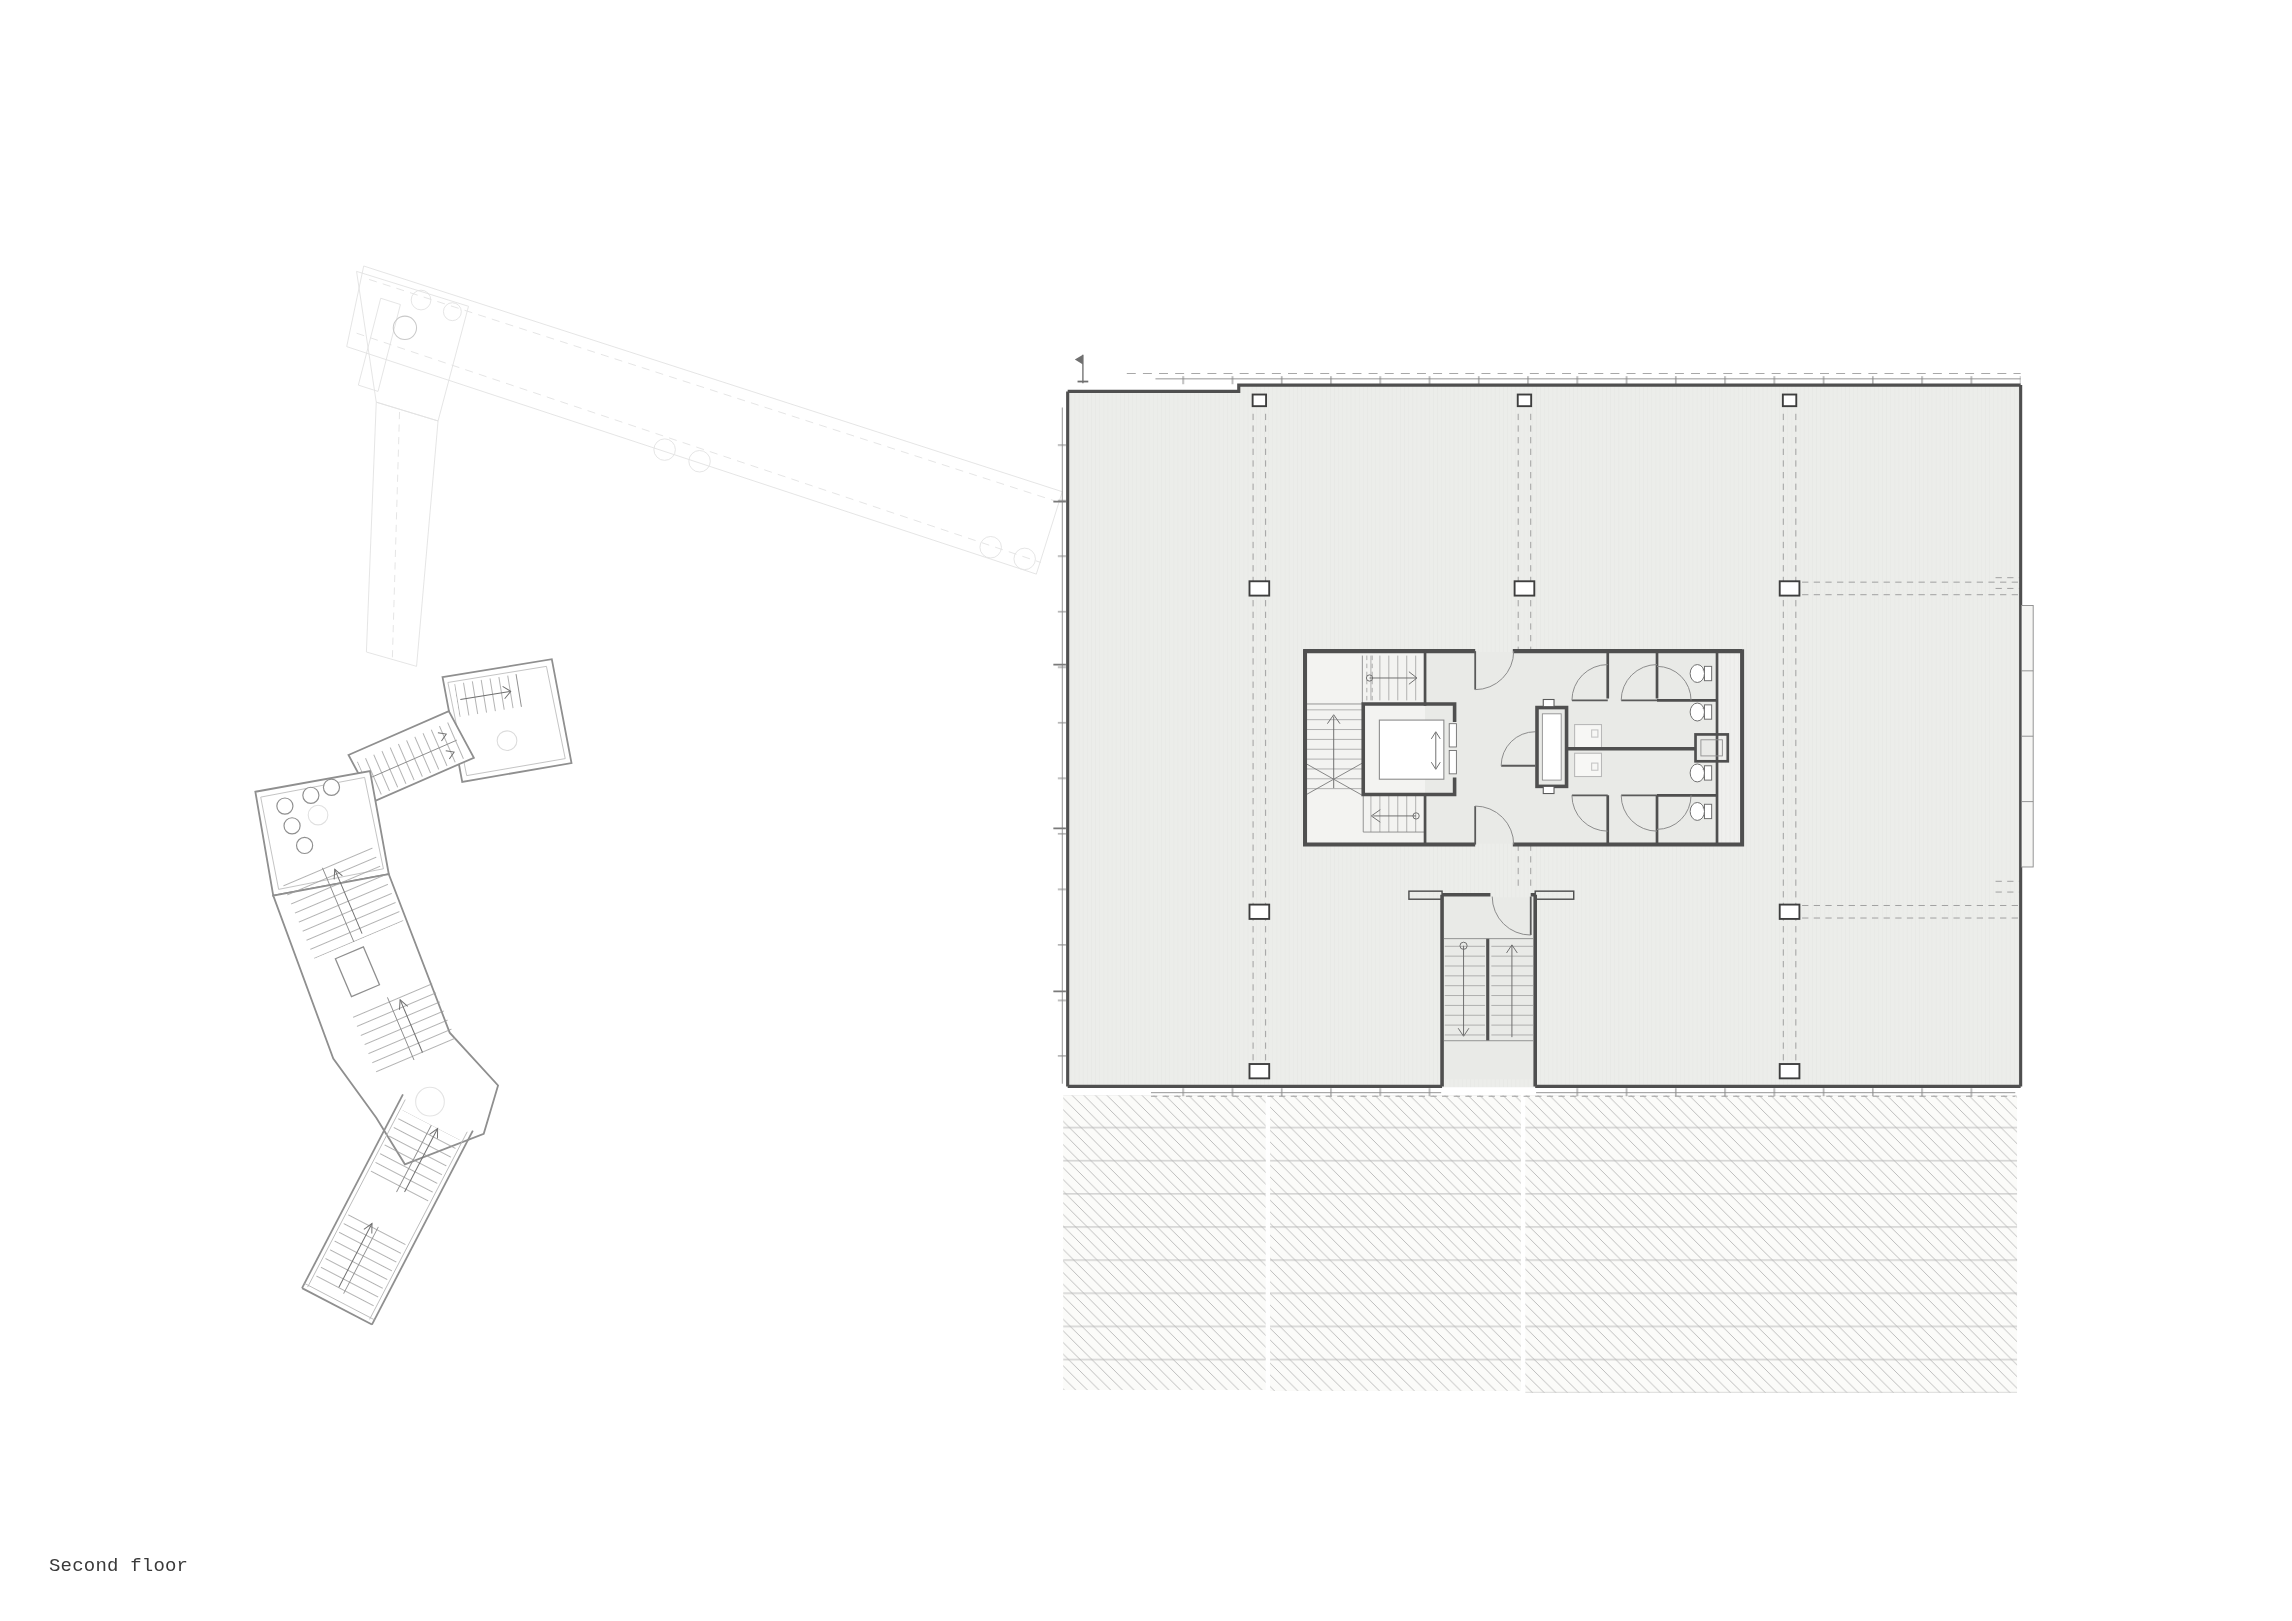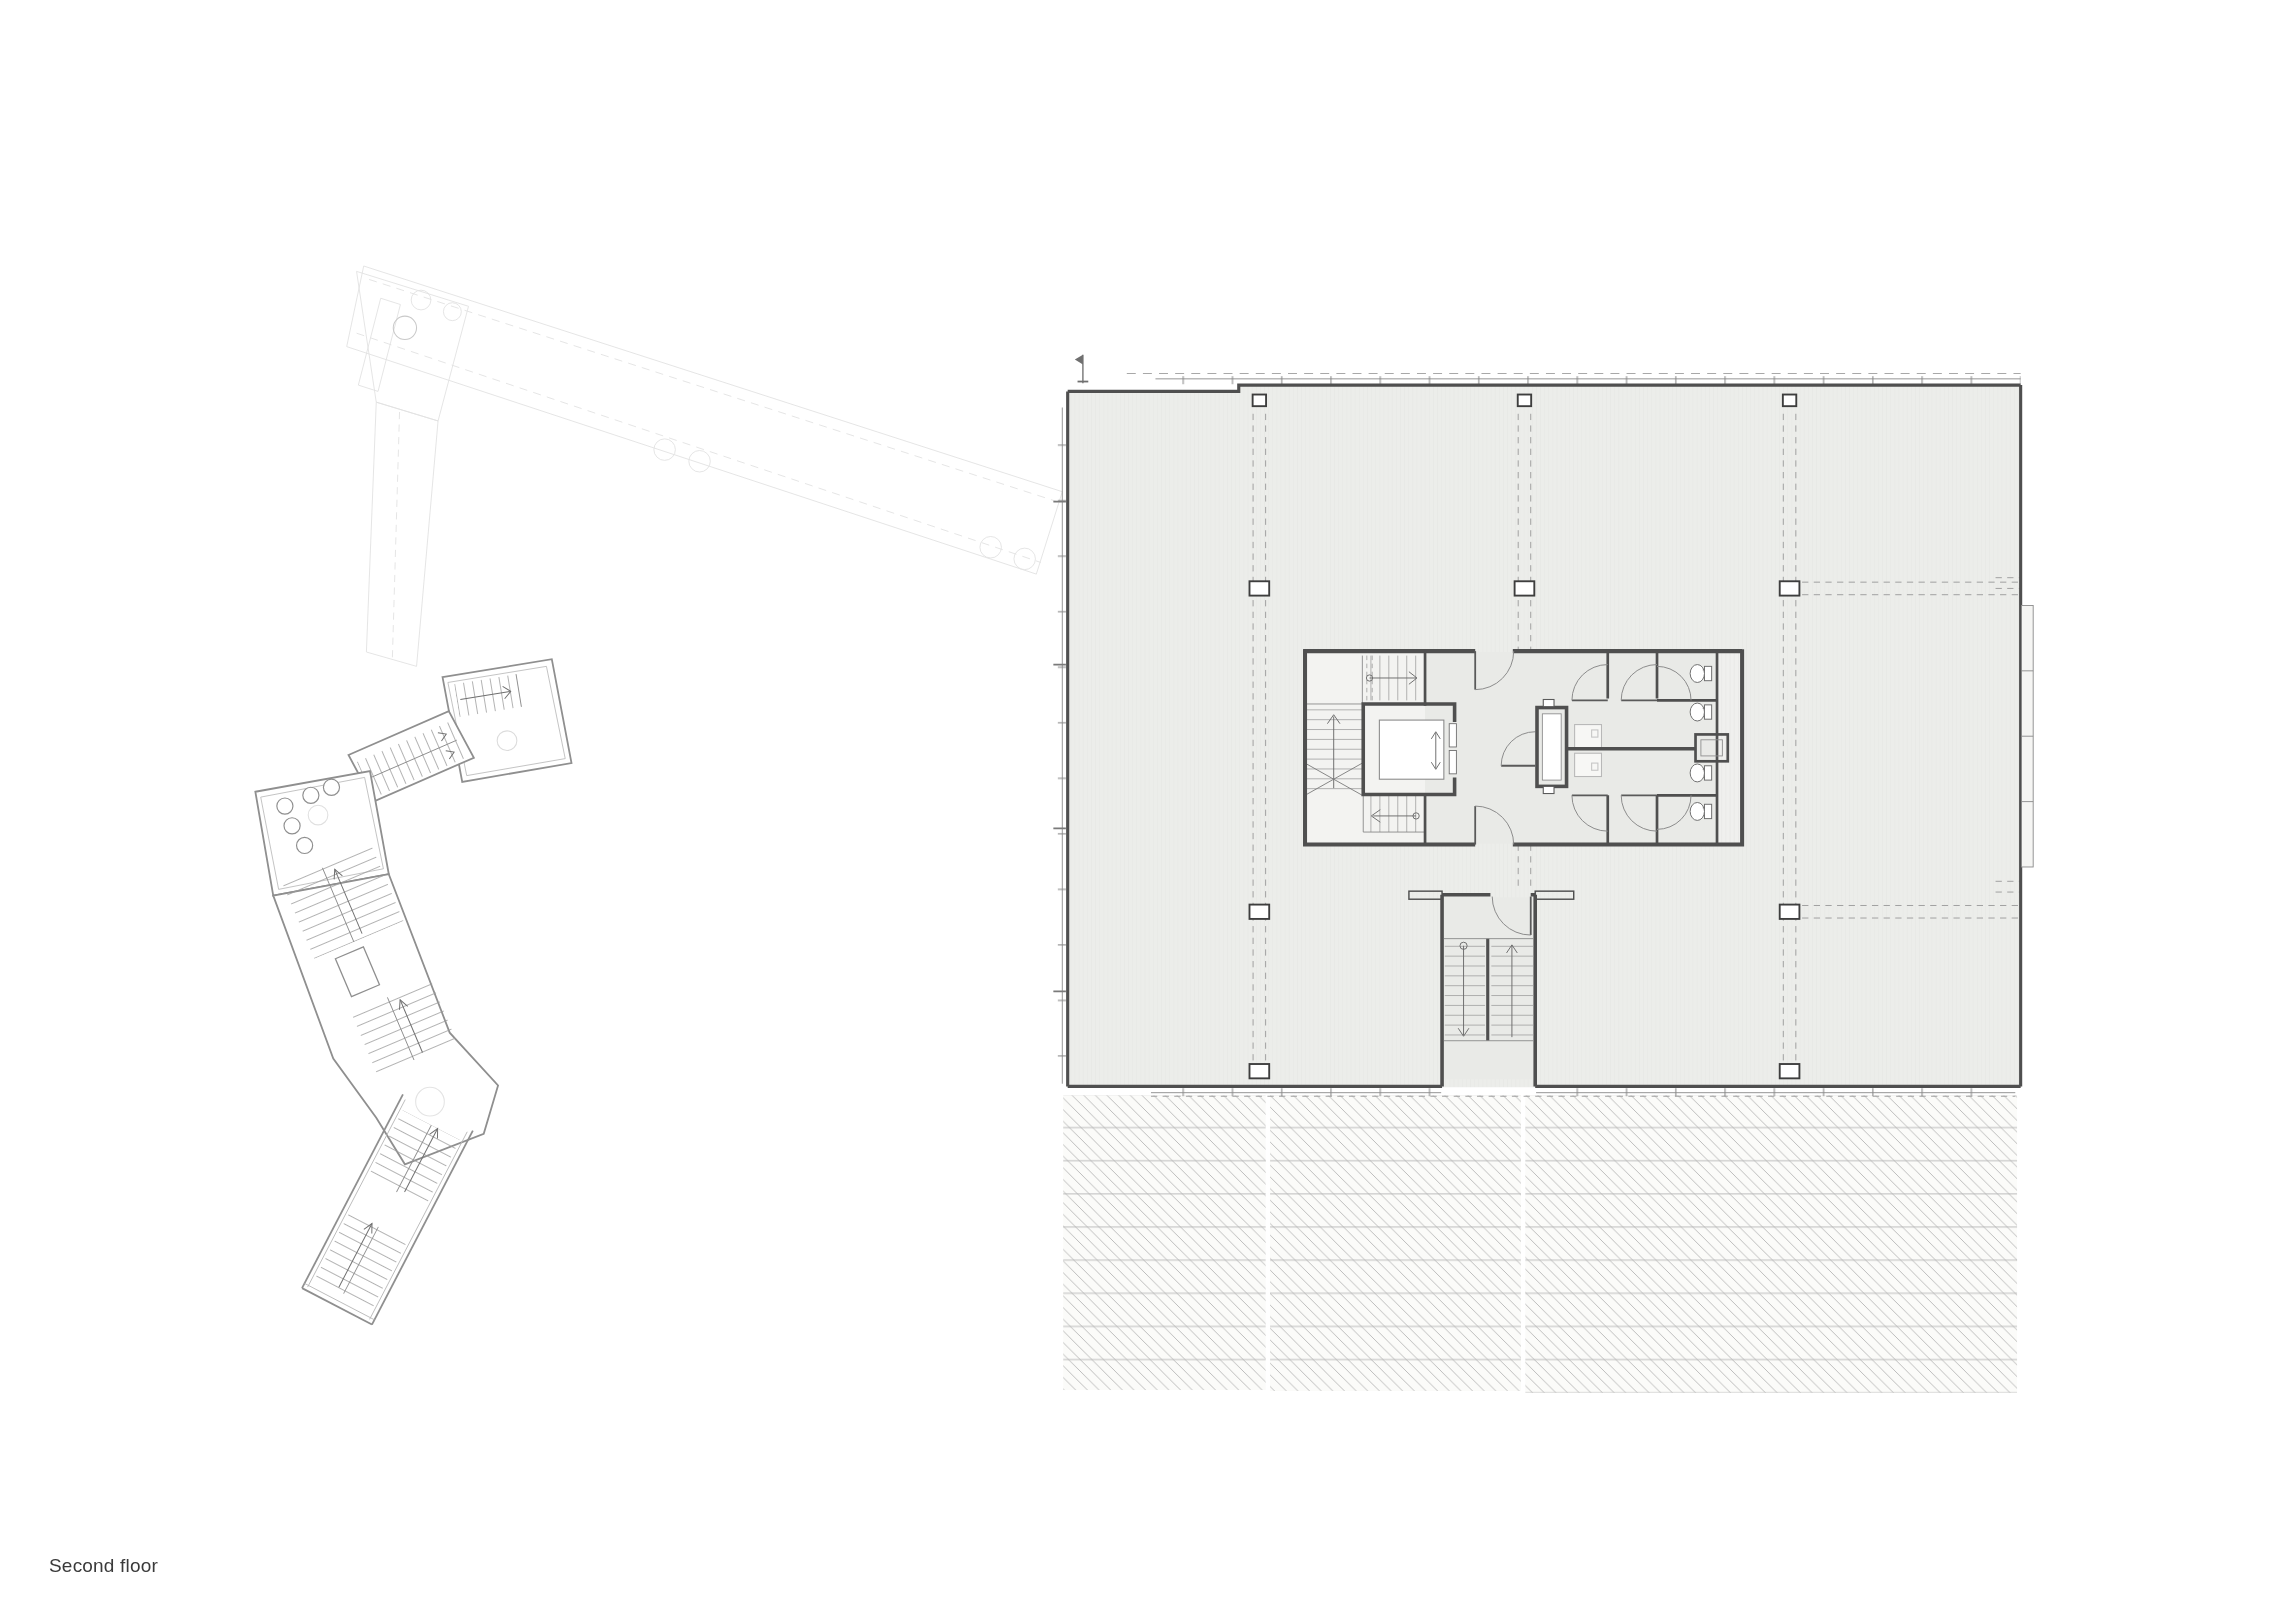--- a/index.html
+++ b/index.html
@@ -2,21 +2,21 @@
 <html style="--paper: #ffffff; --floor: #ecedea; --core_room: #e9eae7; --stair_zone: #f3f3f1; --wall: #4f4f4f; --thin_line: #8a8a8a; --grid_line: #9f9f9f; --hatch_line: #aeaeae; --hatch_bg: #fbfbf9; --ghost_line: #e2e2e2; --west_wing_line: #8f8f8f; --label_ink: #3a3a3a;font-size:14.3px"><head>
 <meta charset="utf-8">
 <style>
   :root{
     --paper:#ffffff; --floor:#ecedea; --core_room:#e9eae7; --stair_zone:#f3f3f1;
     --wall:#4f4f4f; --thin_line:#8a8a8a; --grid_line:#9f9f9f; --hatch_line:#aeaeae;
     --hatch_bg:#fbfbf9; --ghost_line:#e2e2e2; --west_wing_line:#8f8f8f; --label_ink:#3a3a3a;
   }
   html,body{margin:0;padding:0;background:var(--paper);}
   .page{position:relative;width:2226px;height:1622px;background:var(--paper);overflow:hidden;
-        font-family:Liberation Sans, sans-serif;}
+        font-family:Liberation Mono, monospace;}
   svg{position:absolute;left:0;top:0;}
   .caption{position:absolute;left:49px;top:1555px;font-size:19px;color:var(--label_ink);letter-spacing:0.2px;}
   
   .wall{stroke:var(--wall);fill:none;}
   .thin{stroke:var(--thin_line);stroke-width:1;fill:none;}
   .grid{stroke:var(--grid_line);stroke-width:1.1;stroke-dasharray:7 6;fill:none;}
   .arrow{stroke:#6f6f6f;stroke-width:1.1;fill:none;}
   .arc{stroke:#8a8a8a;stroke-width:1.1;fill:none;}
   .leaf{stroke:#5a5a5a;stroke-width:2;fill:none;}
   .ghost{stroke:var(--ghost_line);stroke-width:1;fill:none;}

